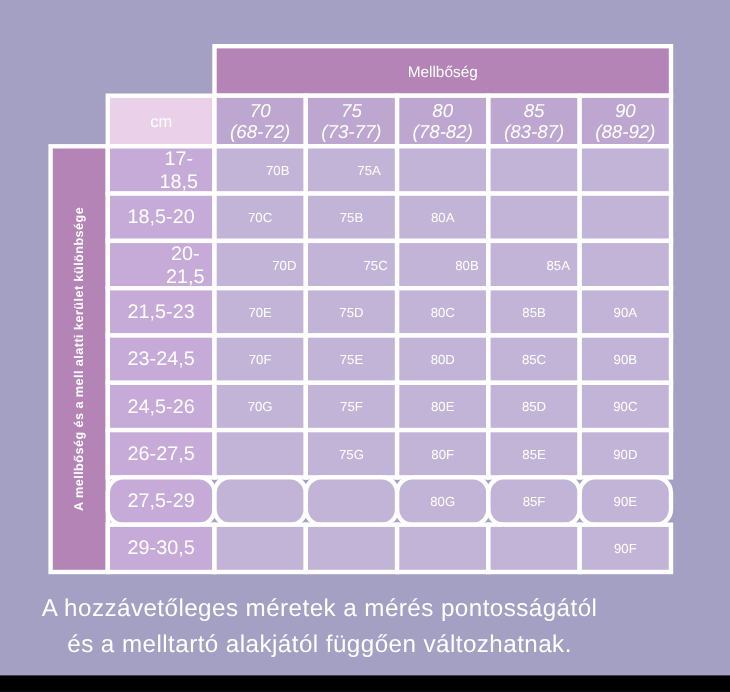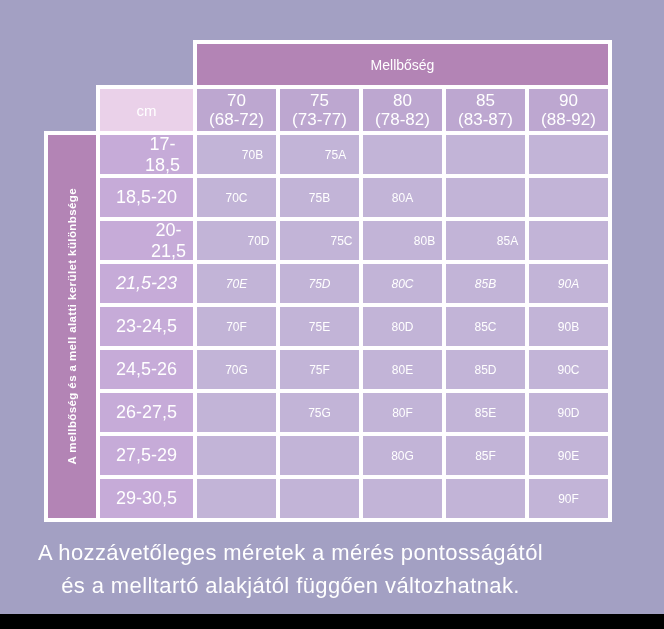--- a/index.html
+++ b/index.html
@@ -44,20 +44,21 @@
     grid-row: 2;
     background: #EAD1E9;
     font-size: 15px;
   }
   .colhead {
     grid-row: 2;
     background: #BDA7D0;
     flex-direction: column;
     font-size: 17px;
     line-height: 19px;
+    font-style: italic;
   }
   .sidebar {
     grid-column: 1;
     grid-row: 3 / 12;
     background: #B384B5;
   }
   .sidebar .vtext {
     writing-mode: vertical-rl;
     transform: rotate(180deg);
     font-size: 11.5px;
@@ -71,22 +72,22 @@
     background: #C6ABD8;
     font-size: 18px;
   }
   .datacell {
     background: #C2B4D7;
     font-size: 12px;
   }
   .gc3 { grid-column: 3; } .gc4 { grid-column: 4; } .gc5 { grid-column: 5; }
   .gc6 { grid-column: 6; } .gc7 { grid-column: 7; }
   .gr3 { grid-row: 3; padding-left: 32px; } .gr4 { grid-row: 4; text-align: center; } .gr5 { grid-row: 5; padding-left: 44px; }
-  .gr6 { grid-row: 6; font-style: italic; } .gr7 { grid-row: 7; } .gr8 { grid-row: 8; text-align: center; }
-  .gr9 { grid-row: 9; } .gr10 { grid-row: 10; } .gr11 { grid-row: 11; }
+  .gr6 { grid-row: 6; } .gr7 { grid-row: 7; } .gr8 { grid-row: 8; text-align: center; }
+  .gr9 { grid-row: 9; } .gr10 { grid-row: 10; border-radius: 12px; } .gr11 { grid-row: 11; }
 
   
   .caption {
     position: absolute;
     left: 0;
     top: 536px;
     width: 581px;
     text-align: center;
     color: #ffffff;
     font-size: 22px;

